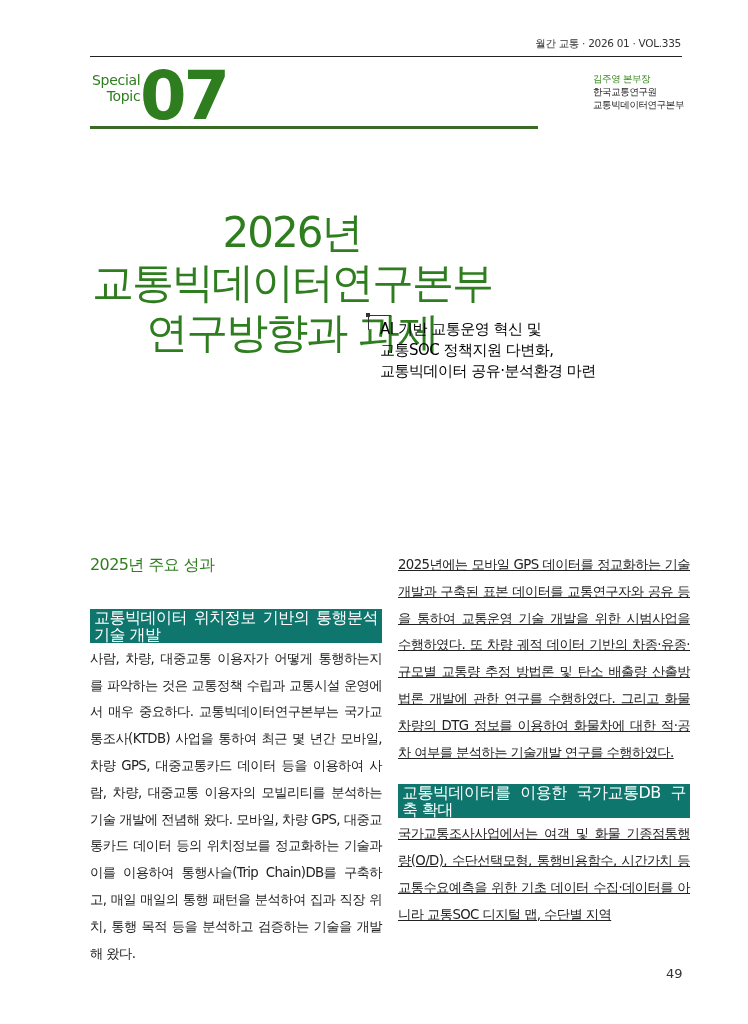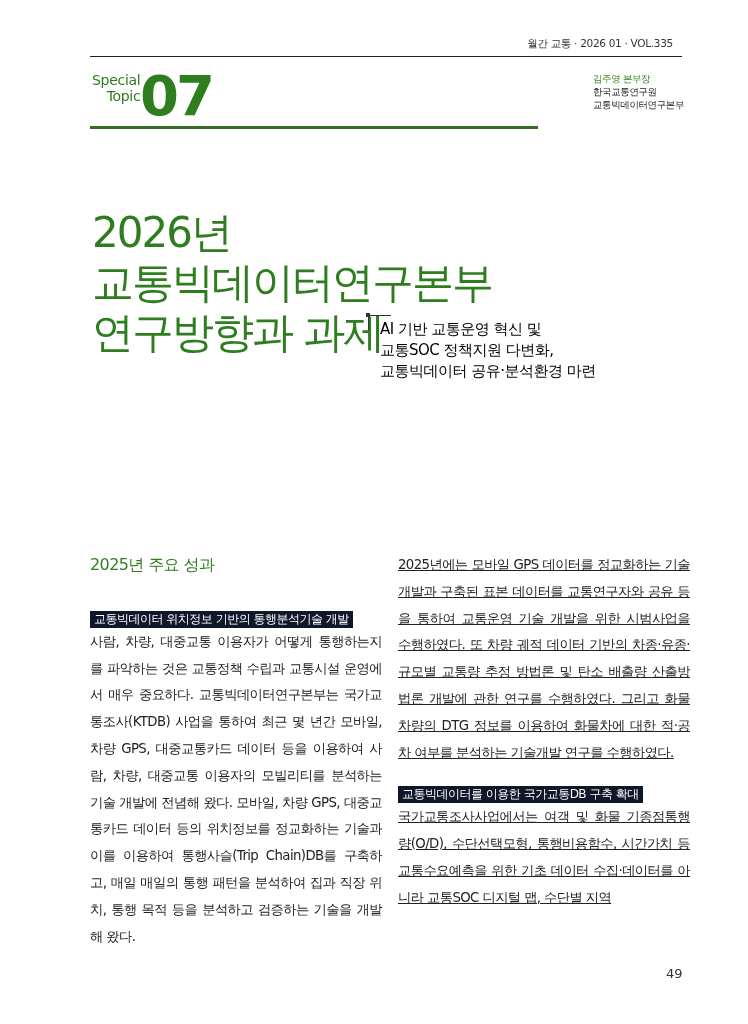--- a/index.html
+++ b/index.html
@@ -1,34 +1,34 @@
 <!DOCTYPE html>
 <html><head>
 <meta charset="utf-8">
 <style>
   html, body { margin:0; padding:0; background:#ffffff; }
   body { width:748px; height:1024px; position:relative; overflow:hidden;
          font-family:"DejaVu Sans", "Liberation Sans", sans-serif; color:#222; }
-  .header-meta { position:absolute; top:37px; right:75px; font-size:10.5px; color:#333; letter-spacing:-0.3px; }
+  .header-meta { position:absolute; top:37px; right:67px; font-size:10.5px; color:#333; letter-spacing:-0.3px; }
   .top-rule { position:absolute; top:56px; left:90px; width:592px; height:1px; background:#222; }
   .special { position:absolute; top:72px; left:92px; font-size:14px; line-height:16px; color:#2e7d1e; letter-spacing:-0.3px;text-align:right; }
-  .num { position:absolute; top:56px; left:140px; font-size:56px; font-weight:bold; color:#2e7d1e; line-height:80px; letter-spacing:-3px; font-family:"DejaVu Sans", sans-serif;text-align:right; }
+  .num { position:absolute; top:56px; left:140px; font-size:67px; font-weight:bold; color:#2e7d1e; line-height:80px; letter-spacing:-3px; font-family:"DejaVu Sans", sans-serif;text-align:right; }
   .green-rule { position:absolute; top:126px; left:90px; width:448px; height:3px; background:#3a6b25; }
   .author { position:absolute; top:72px; left:593px; font-size:9.5px; line-height:13px; color:#222; letter-spacing:-0.4px; }
   .author .name { color:#3b8a22; }
-  .title { position:absolute; top:208px; left:92px; font-size:42px; line-height:50px; color:#2e7d1e; letter-spacing:-2px; font-family:"DejaVu Sans", sans-serif; }
+  .title { position:absolute; top:208px; left:92px; font-size:42px; line-height:50px; color:#2e7d1e; letter-spacing:-2px; font-family:"DejaVu Sans", sans-serif;text-align:center; }
   .subtitle-box { position:absolute; top:315px; left:368px; }
   .sub-corner { position:absolute; top:0; left:0; width:22px; height:14px; border-top:1px solid #333; border-left:1px solid #333; }
   .sub-dot { position:absolute; top:-2px; left:-2px; width:4px; height:4px; background:#333; }
   .subtitle { position:absolute; top:4px; left:12px; width:300px; font-size:15px; line-height:21px; color:#000000; letter-spacing:-0.5px; }
   .col { position:absolute; width:292px; font-size:13.3px; line-height:26.8px; color:#222; letter-spacing:-0.6px; text-align:justify; }
   .col-left { top:552px; left:90px; }
   .col-right { top:552px; left:398px;text-decoration:underline; }
   .sec-title { color:#2e7d1e; font-size:16px; }
-  .hl { display:inline-block; background:#0f172a; color:#fff; font-size:12px; line-height:17px; padding:0 4px; margin:0; letter-spacing:-0.5px; }
+  .hl { display:inline-block; background:#0f766e; color:#fff; font-size:16px; line-height:17px; padding:0 4px; margin:0; letter-spacing:-0.5px; }
   .page-num { position:absolute; top:966px; left:666px; font-size:13px; color:#333; }
   p { margin:0; }
 </style>
 </head>
 <body>
 
 <div class="header-meta">월간 교통 · 2026 01 · VOL.335</div>
 <div class="top-rule"></div>
 
 <div class="special">

